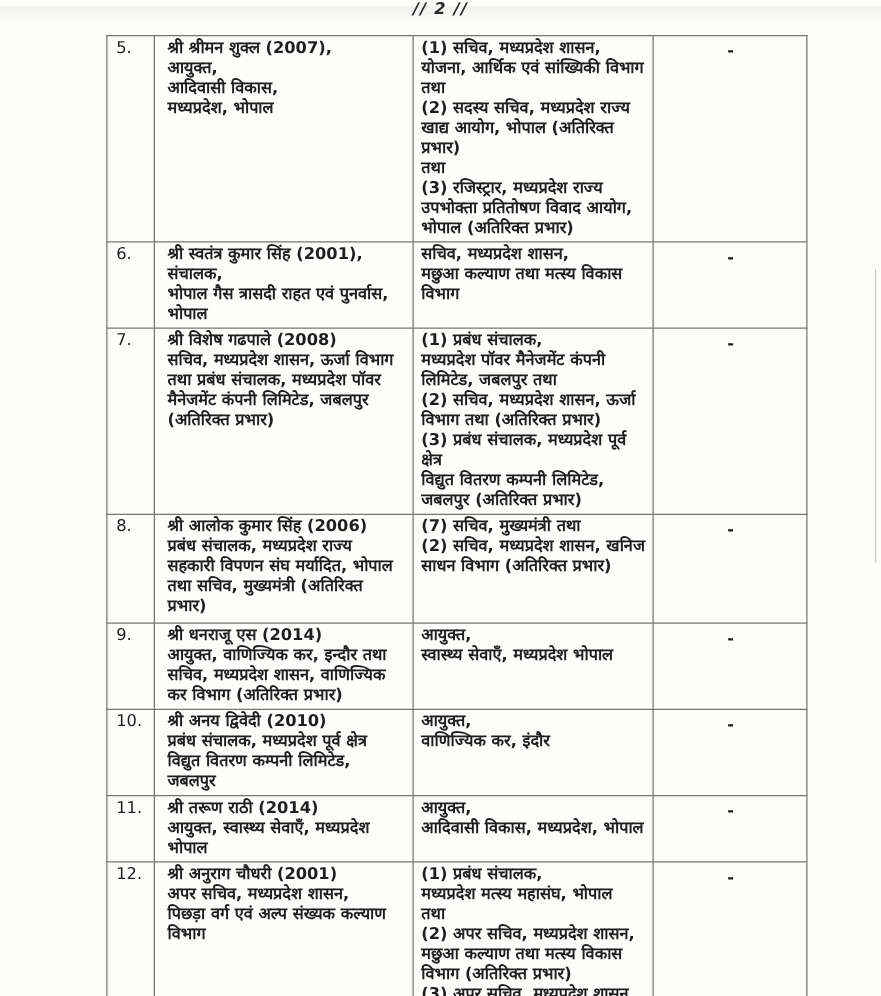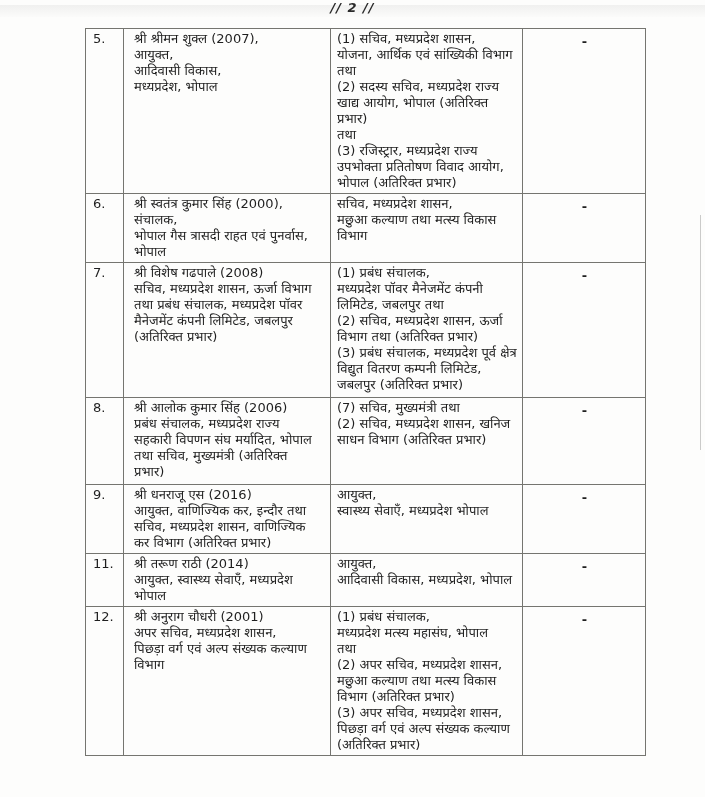--- a/index.html
+++ b/index.html
@@ -34,22 +34,22 @@
     border: 1px solid #757570;
     vertical-align: top;
     color: #1f1f1f;
     font-size: 13px;
     line-height: 16px;
     padding: 2px 5px 2px 6px;
     overflow: hidden;
   }
   td.serial-cell { padding-left: 7px; }
   td.remark-cell { text-align: center; font-weight: bold; padding-top: 5px; }
-  .officer-name-title { font-weight: normal; white-space: pre-line; }
-  .officer-name-details, .posting-text { white-space: pre-line; }
+  .officer-name-title { font-weight: bold; white-space: pre-line; }
+  .officer-name-details, .posting-text { white-space: pre-line; font-weight: bold; }
   td.name-cell { padding-left: 10px; }
   tr.r0 { height: 144px; }
   tr.r1 { height: 68px; }
   tr.r2 { height: 135px; }
   tr.r3 { height: 87px; }
   tr.r4 { height: 66px; }
   tr.r5 { height: 67px; }
   tr.r6 { height: 41px; }
   tr.r7 { height: 145px; }
   .scan-artifact-line {
@@ -90,21 +90,21 @@
 तथा
 (3) रजिस्ट्रार, मध्यप्रदेश राज्य
 उपभोक्ता प्रतितोषण विवाद आयोग,
 भोपाल (अतिरिक्त प्रभार)</div>
       </td>
       <td class="remark-cell">-</td>
     </tr>
     <tr class="r1">
       <td class="serial-cell">6.</td>
       <td class="name-cell">
-        <div class="officer-name-title">श्री स्वतंत्र कुमार सिंह (2000),</div>
+        <div class="officer-name-title">श्री स्वतंत्र कुमार सिंह (2001),</div>
         <div class="officer-name-details">संचालक,
 भोपाल गैस त्रासदी राहत एवं पुनर्वास,
 भोपाल</div>
       </td>
       <td>
         <div class="posting-text">सचिव, मध्यप्रदेश शासन,
 मछुआ कल्याण तथा मत्स्य विकास
 विभाग</div>
       </td>
       <td class="remark-cell">-</td>
@@ -142,28 +142,42 @@
       <td>
         <div class="posting-text">(7) सचिव, मुख्यमंत्री तथा
 (2) सचिव, मध्यप्रदेश शासन, खनिज
 साधन विभाग (अतिरिक्त प्रभार)</div>
       </td>
       <td class="remark-cell">-</td>
     </tr>
     <tr class="r4">
       <td class="serial-cell">9.</td>
       <td class="name-cell">
-        <div class="officer-name-title">श्री धनराजू एस (2016)</div>
+        <div class="officer-name-title">श्री धनराजू एस (2014)</div>
         <div class="officer-name-details">आयुक्त, वाणिज्यिक कर, इन्दौर तथा
 सचिव, मध्यप्रदेश शासन, वाणिज्यिक
 कर विभाग (अतिरिक्त प्रभार)</div>
       </td>
       <td>
         <div class="posting-text">आयुक्त,
 स्वास्थ्य सेवाएँ, मध्यप्रदेश भोपाल</div>
+      </td>
+      <td class="remark-cell">-</td>
+    </tr>
+    <tr class="r5">
+      <td class="serial-cell">10.</td>
+      <td class="name-cell">
+        <div class="officer-name-title">श्री अनय द्विवेदी (2010)</div>
+        <div class="officer-name-details">प्रबंध संचालक, मध्यप्रदेश पूर्व क्षेत्र
+विद्युत वितरण कम्पनी लिमिटेड,
+जबलपुर</div>
+      </td>
+      <td>
+        <div class="posting-text">आयुक्त,
+वाणिज्यिक कर, इंदौर</div>
       </td>
       <td class="remark-cell">-</td>
     </tr>
     <tr class="r6">
       <td class="serial-cell">11.</td>
       <td class="name-cell">
         <div class="officer-name-title">श्री तरूण राठी (2014)</div>
         <div class="officer-name-details">आयुक्त, स्वास्थ्य सेवाएँ, मध्यप्रदेश
 भोपाल</div>
       </td>

